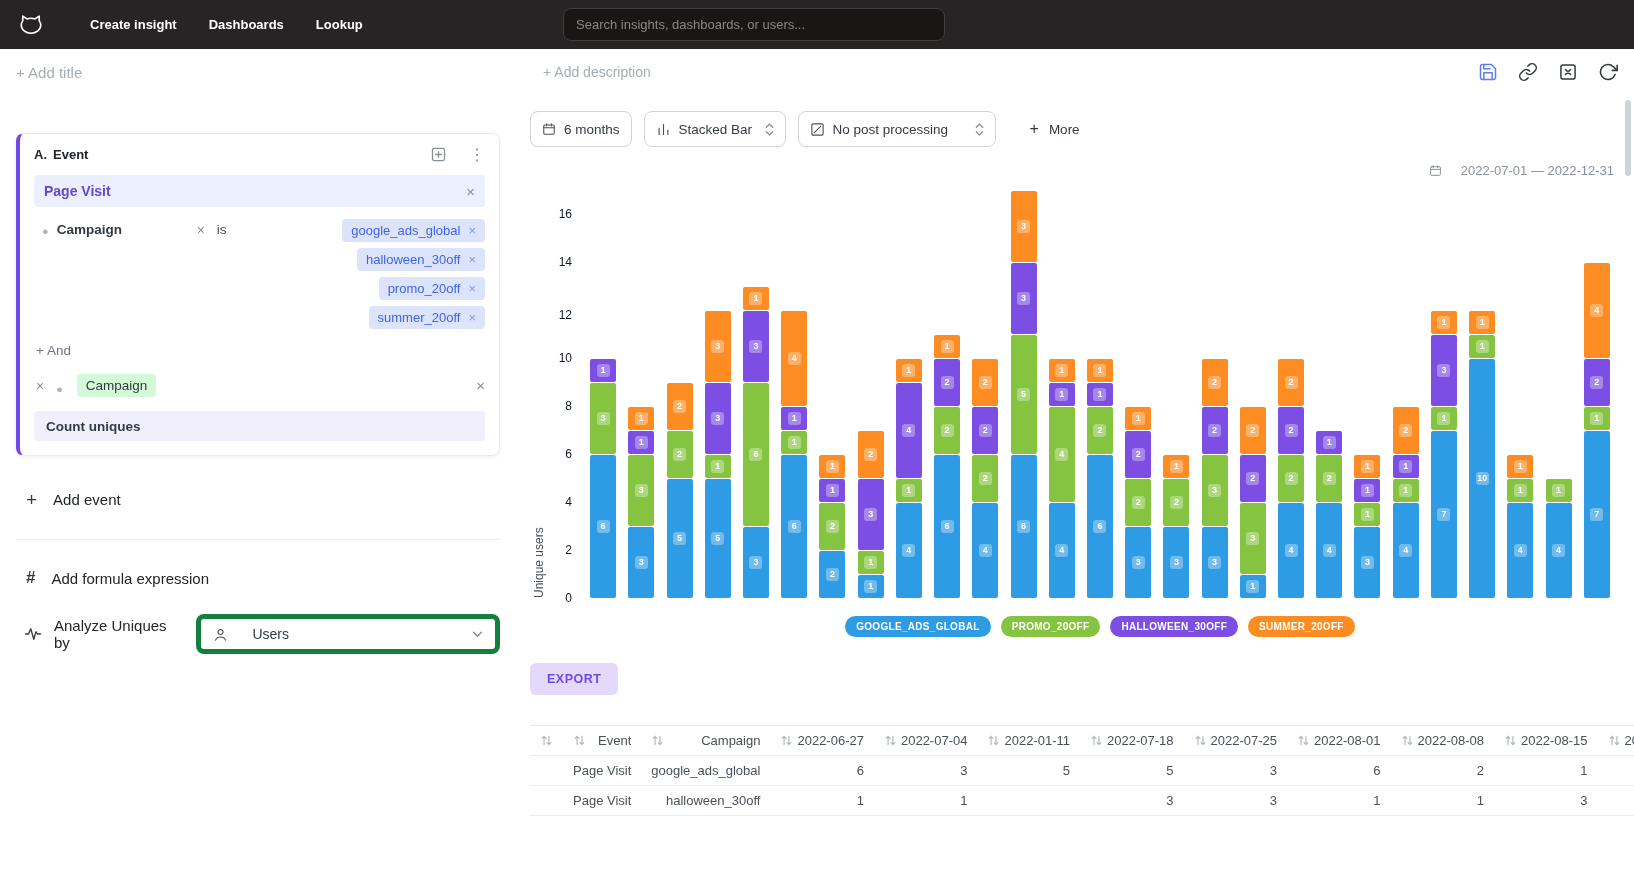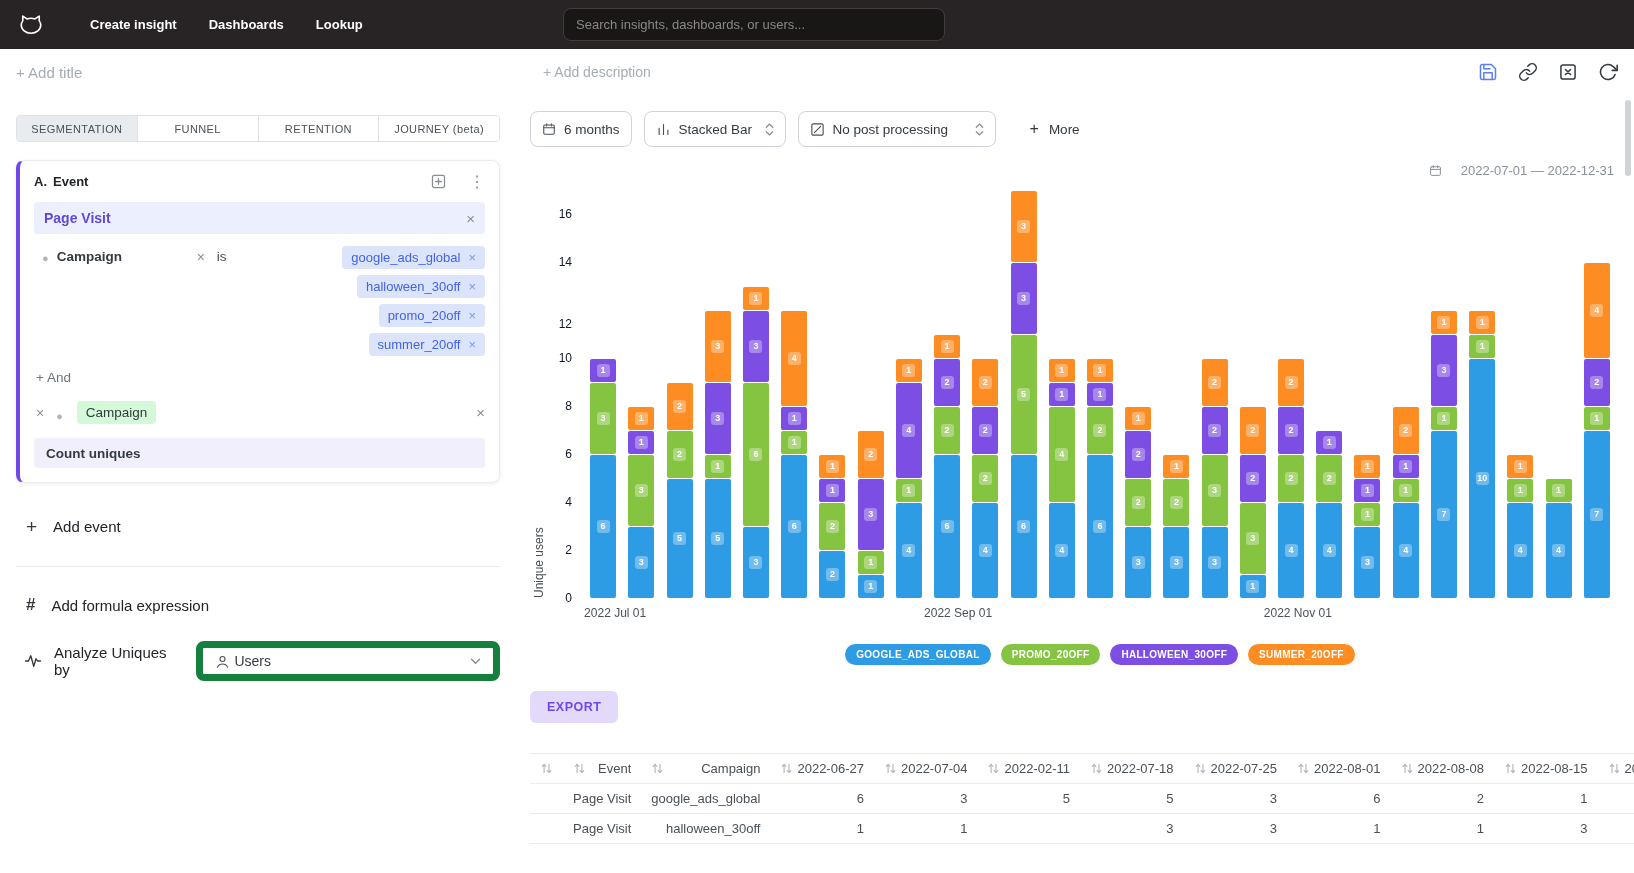--- a/index.html
+++ b/index.html
@@ -76,22 +76,22 @@
   .agg-row { margin-top:14px; background:#f1effc; border-radius:4px; height:30px; display:flex; align-items:center;
     padding:0 12px; font-weight:700; font-size:13.5px; color:#343a40; }
 
   .add-event { margin-top:34px; display:flex; align-items:center; gap:16px; font-size:15px; color:#212529; padding-left:10px; }
   .plus-glyph { font-size:19px; color:#343a40; line-height:1; }
   .divider { margin-top:30px; border-top:1px solid #e9ecef; }
   .add-formula { margin-top:28px; display:flex; align-items:center; gap:16px; font-size:15px; color:#212529; padding-left:10px; }
   .hash-glyph { font-size:17px; font-weight:700; color:#343a40; }
   .analyze-row { margin-top:26px; display:flex; align-items:center; gap:12px; padding-left:8px; }
   .analyze-label { font-size:15px; color:#212529; }
-  .analyze-select { margin-left:auto; width:308px; height:40px; border:7px solid #15803d; border-radius:8px;
-    display:flex; align-items:center; gap:4px; padding:0 12px; font-size:14px; }
+  .analyze-select { margin-left:auto; width:308px; height:40px; border:5px solid #15803d; border-radius:8px;
+    display:flex; align-items:center; gap:24px; padding:0 12px; font-size:14px; }
   .caret { margin-left:auto; }
 
   
   .toolbar { display:flex; align-items:center; gap:12px; }
   .tbtn, .tselect { height:36px; border:1px solid #ced4da; border-radius:8px; background:#fff;
     display:flex; align-items:center; gap:8px; padding:0 11px; font-size:13.5px; color:#343a40; white-space:nowrap; }
   .w-trend { width:198px; } .w-chart { width:142px; } .w-post { width:198px;text-align:right; }
   .tselect .caret { margin-left:auto; }
   .more-btn { display:flex; align-items:center; gap:10px; font-size:13.5px; color:#343a40; margin-left:22px; }
 
@@ -177,26 +177,20 @@
         <polyline points="23 4 23 10 17 10"></polyline>
         <path d="M20.49 15a9 9 0 1 1-2.12-9.36L23 10"></path>
       </svg>
     </span>
   </span>
 </div>
 
 <div class="main">
 
   <div class="sidebar" data-interactable="false">
-    <div class="tabs" data-interactable="false">
-      <span class="tab active" data-interactable="true">SEGMENTATION</span>
-      <span class="tab" data-interactable="true">FUNNEL</span>
-      <span class="tab" data-interactable="true">RETENTION</span>
-      <span class="tab" data-interactable="true">JOURNEY (beta)</span>
-    </div>
 
     <div class="card" data-interactable="false">
       <div class="card-head">
         <span class="card-title" data-interactable="false">
           <span data-interactable="false">A.</span>
           <span data-interactable="false">Event</span>
         </span>
         <span class="head-icons">
           <span data-interactable="true">
             <svg width="17" height="17" viewBox="0 0 24 24" fill="none" stroke="#868e96" stroke-width="1.8" stroke-linecap="round">
@@ -350,21 +344,21 @@
 
     <div class="chart" data-interactable="false">
       <div class="y-title" data-interactable="false">Unique users</div>
       <div class="y-axis" data-interactable="false">
           <div class="ytick" data-interactable="false" style="bottom: -7px;">0</div>
           <div class="ytick" data-interactable="false" style="bottom: 41px;">2</div>
           <div class="ytick" data-interactable="false" style="bottom: 89px;">4</div>
           <div class="ytick" data-interactable="false" style="bottom: 137px;">6</div>
           <div class="ytick" data-interactable="false" style="bottom: 185px;">8</div>
           <div class="ytick" data-interactable="false" style="bottom: 233px;">10</div>
-          <div class="ytick" data-interactable="false" style="bottom: 267px;">12</div>
+          <div class="ytick" data-interactable="false" style="bottom: 276px;">12</div>
           <div class="ytick" data-interactable="false" style="bottom: 329px;">14</div>
           <div class="ytick" data-interactable="false" style="bottom: 377px;">16</div>
         </div>
       <div class="chart-main">
         <div class="plot" data-interactable="false">
             <div class="bar" data-interactable="true">
               <div class="seg" data-interactable="true" style="height: 143px; background: rgb(46, 155, 229);">
                 <span class="seg-label" data-interactable="false">6</span>
               </div>
               <div class="seg" data-interactable="true" style="height: 71px; background: rgb(133, 196, 64);">
@@ -710,25 +704,20 @@
               <div class="seg" data-interactable="true" style="height: 23px; background: rgb(133, 196, 64);">
                 <span class="seg-label" data-interactable="false">1</span>
               </div>
               <div class="seg" data-interactable="true" style="height: 47px; background: rgb(125, 78, 228);">
                 <span class="seg-label" data-interactable="false">2</span>
               </div>
               <div class="seg" data-interactable="true" style="height: 95px; background: rgb(253, 141, 35);">
                 <span class="seg-label" data-interactable="false">4</span>
               </div>
             </div>
-          </div>
-        <div class="x-axis" data-interactable="false">
-            <span class="xlabel" data-interactable="false" style="left: 3.2%;">2022 Jul 01</span>
-            <span class="xlabel" data-interactable="false" style="left: 36.3%;">2022 Sep 01</span>
-            <span class="xlabel" data-interactable="false" style="left: 69.1%;">2022 Nov 01</span>
           </div>
       </div>
     </div>
 
     <div class="legend" data-interactable="false">
         <span class="lchip" data-interactable="true" style="background: rgb(46, 155, 229);">GOOGLE_ADS_GLOBAL</span>
         <span class="lchip" data-interactable="true" style="background: rgb(133, 196, 64);">PROMO_20OFF</span>
         <span class="lchip" data-interactable="true" style="background: rgb(125, 78, 228);">HALLOWEEN_30OFF</span>
         <span class="lchip" data-interactable="true" style="background: rgb(253, 141, 35);">SUMMER_20OFF</span>
       </div>
@@ -793,21 +782,21 @@
               </span>
             </th>
             <th data-interactable="true" style="width: 95px;">
               <span class="hcell" data-interactable="false">
                 <span class="sort-ic" data-interactable="true">
                   <svg width="13" height="13" viewBox="0 0 16 16" fill="none" stroke="currentColor" stroke-width="1.4" stroke-linecap="round" stroke-linejoin="round">
                     <path d="M5 13V3M5 3 2.8 5.5M5 3l2.2 2.5"></path>
                     <path d="M11 3v10M11 13l-2.2-2.5M11 13l2.2-2.5"></path>
                   </svg>
                 </span>
-                <span class="hlabel" data-interactable="false">2022-02-11</span>
+                <span class="hlabel" data-interactable="false">2022-01-11</span>
               </span>
             </th>
             <th data-interactable="true" style="width: 95px;">
               <span class="hcell" data-interactable="false">
                 <span class="sort-ic" data-interactable="true">
                   <svg width="13" height="13" viewBox="0 0 16 16" fill="none" stroke="currentColor" stroke-width="1.4" stroke-linecap="round" stroke-linejoin="round">
                     <path d="M5 13V3M5 3 2.8 5.5M5 3l2.2 2.5"></path>
                     <path d="M11 3v10M11 13l-2.2-2.5M11 13l2.2-2.5"></path>
                   </svg>
                 </span>

